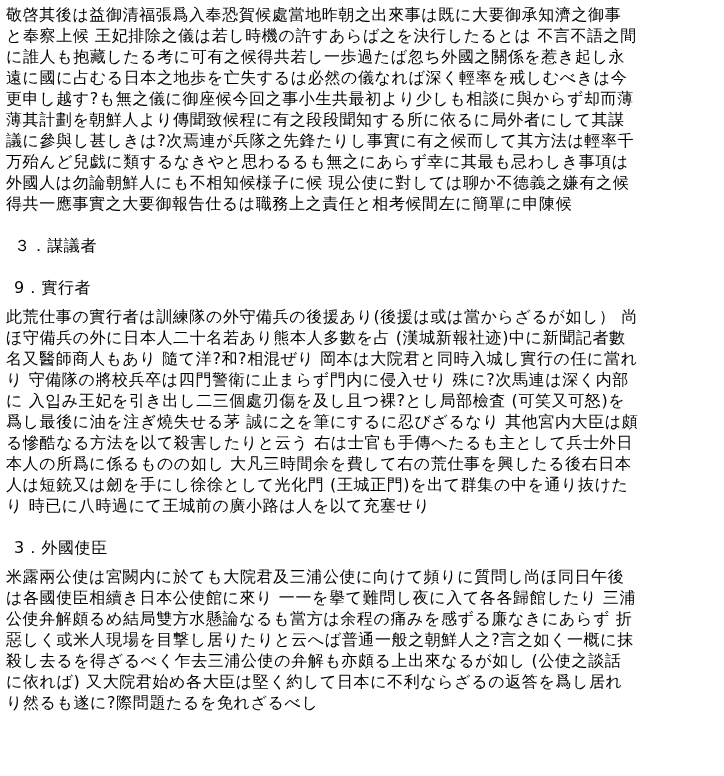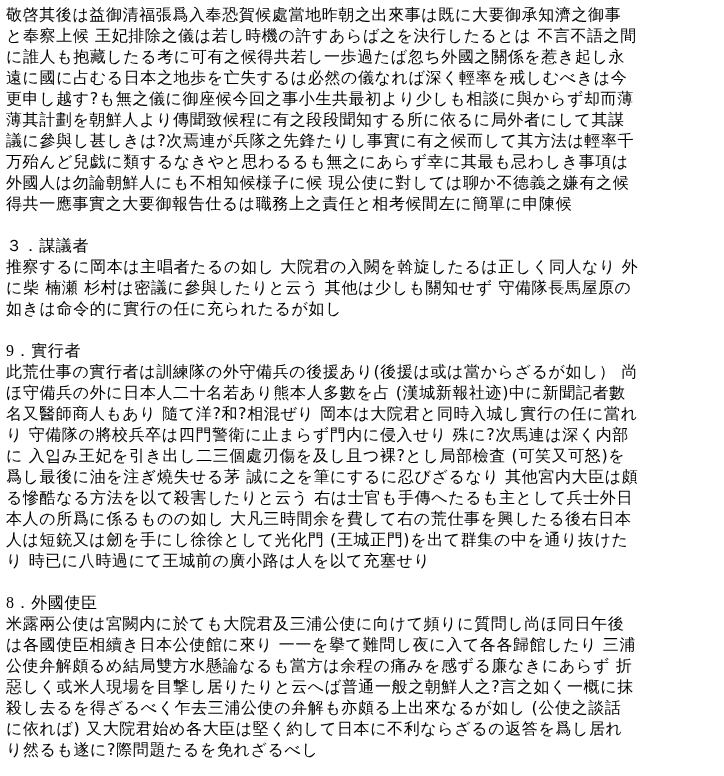--- a/index.html
+++ b/index.html
@@ -23,63 +23,59 @@
     white-space: pre-line;
     letter-spacing: 0.6px;
     margin: 0;
   }
   .section {
     margin-top: 21px;
   }
   .heading {
     white-space: pre-line;
     letter-spacing: 0.6px;
-    margin: 0;
-    font-family: Liberation Serif, serif;
+    margin: 8px;
   }
 </style>
 </head>
 <body>
 
 <div class="page">
 
   <div class="block">敬啓其後は益御清福張爲入奉恐賀候處當地昨朝之出來事は既に大要御承知濟之御事
 と奉察上候 王妃排除之儀は若し時機の許すあらば之を決行したるとは 不言不語之間
 に誰人も抱藏したる考に可有之候得共若し一歩過たば忽ち外國之關係を惹き起し永
 遠に國に占むる日本之地歩を亡失するは必然の儀なれば深く輕率を戒しむべきは今
 更申し越す?も無之儀に御座候今回之事小生共最初より少しも相談に與からず却而薄
 薄其計劃を朝鮮人より傳聞致候程に有之段段聞知する所に依るに局外者にして其謀
 議に參與し甚しきは?次焉連が兵隊之先鋒たりし事實に有之候而して其方法は輕率千
 万殆んど兒戯に類するなきやと思わるるも無之にあらず幸に其最も忌わしき事項は
 外國人は勿論朝鮮人にも不相知候様子に候 現公使に對しては聊か不德義之嫌有之候
 得共一應事實之大要御報告仕るは職務上之責任と相考候間左に簡單に申陳候</div>
 
   <div class="section">
     <div class="heading">３．謀議者</div>
-    <div class="block">推察するに岡本は主唱者たるの如し 大院君の入闕を斡旋したるは正しく同人なり 外
-に柴 楠瀬 杉村は密議に參與したりと云う 其他は少しも關知せず 守備隊長馬屋原の
-如きは命令的に實行の任に充られたるが如し</div>
   </div>
 
   <div class="section">
     <div class="heading">9．實行者</div>
     <div class="block">此荒仕事の實行者は訓練隊の外守備兵の後援あり(後援は或は當からざるが如し） 尚
 ほ守備兵の外に日本人二十名若あり熊本人多數を占 (漢城新報社迹)中に新聞記者數
 名又醫師商人もあり 隨て洋?和?相混ぜり 岡本は大院君と同時入城し實行の任に當れ
 り 守備隊の將校兵卒は四門警衛に止まらず門内に侵入せり 殊に?次馬連は深く内部
 に 入입み王妃を引き出し二三個處刃傷を及し且つ裸?とし局部檢査 (可笑又可怒)を
 爲し最後に油を注ぎ燒失せる茅 誠に之を筆にするに忍びざるなり 其他宮内大臣は頗
 る慘酷なる方法を以て殺害したりと云う 右は士官も手傳へたるも主として兵士外日
 本人の所爲に係るものの如し 大凡三時間余を費して右の荒仕事を興したる後右日本
 人は短銃又は劒を手にし徐徐として光化門 (王城正門)を出て群集の中を通り抜けた
 り 時已に八時過にて王城前の廣小路は人を以て充塞せり</div>
   </div>
 
   <div class="section">
-    <div class="heading">8．外國使臣</div>
+    <div class="heading">3．外國使臣</div>
     <div class="block">米露兩公使は宮闕内に於ても大院君及三浦公使に向けて頻りに質問し尚ほ同日午後
 は各國使臣相續き日本公使館に來り 一一を擧て難問し夜に入て各各歸館したり 三浦
 公使弁解頗るめ結局雙方水懸論なるも當方は余程の痛みを感ずる廉なきにあらず 折
 惡しく或米人現場を目撃し居りたりと云へば普通一般之朝鮮人之?言之如く一概に抹
 殺し去るを得ざるべく乍去三浦公使の弁解も亦頗る上出來なるが如し (公使之談話
 に依れば) 又大院君始め各大臣は堅く約して日本に不利ならざるの返答を爲し居れ
 り然るも遂に?際問題たるを免れざるべし</div>
   </div>
 
 </div>

